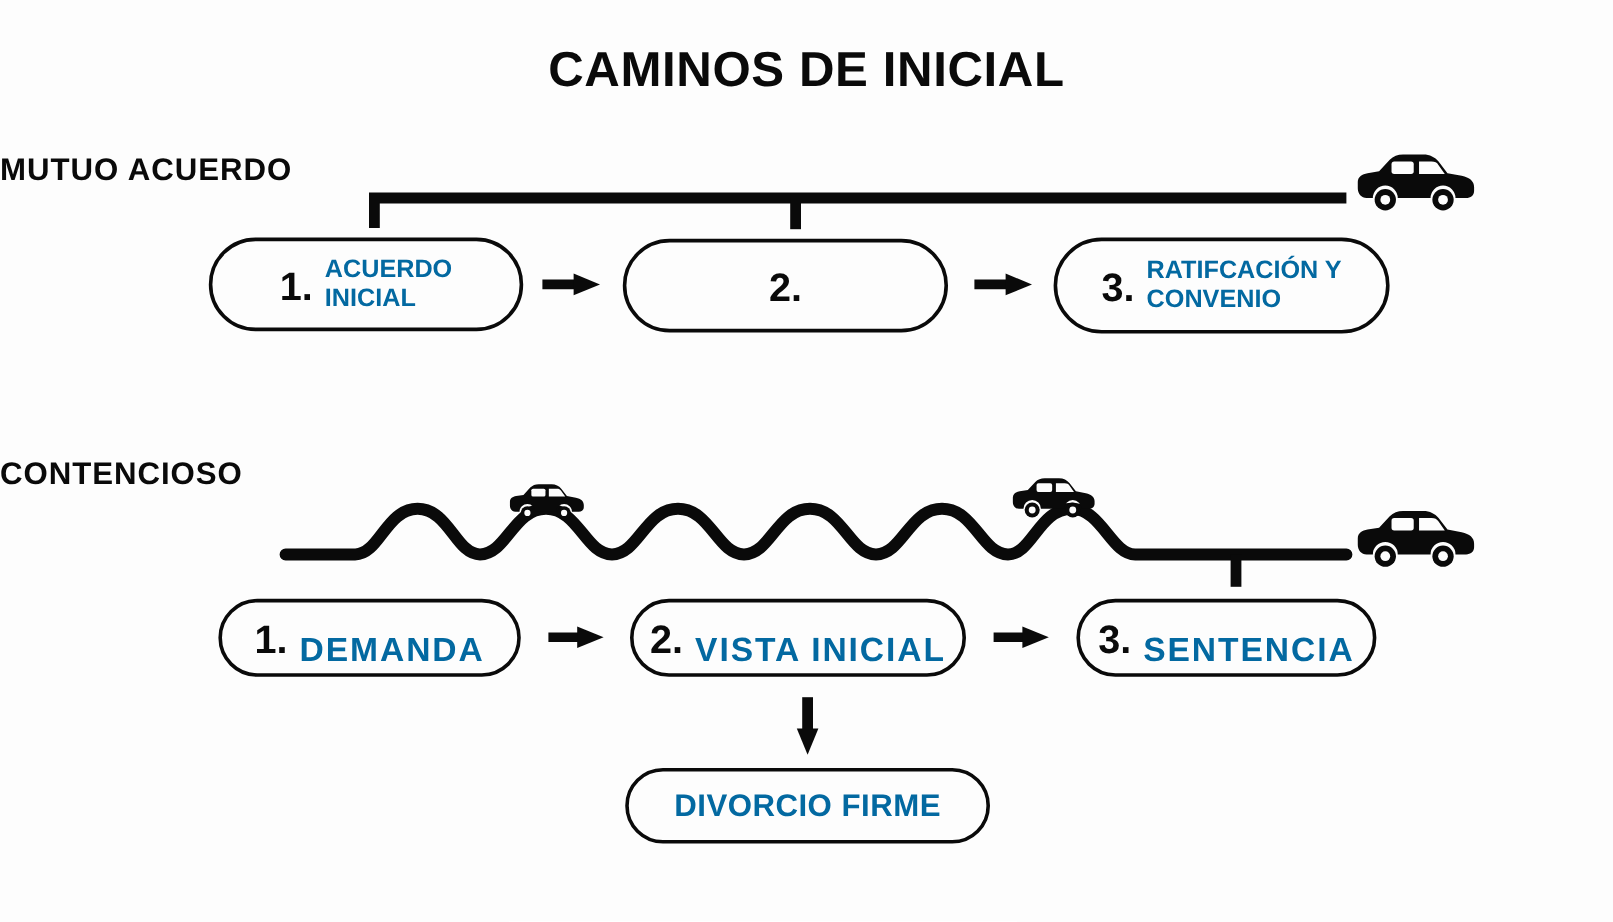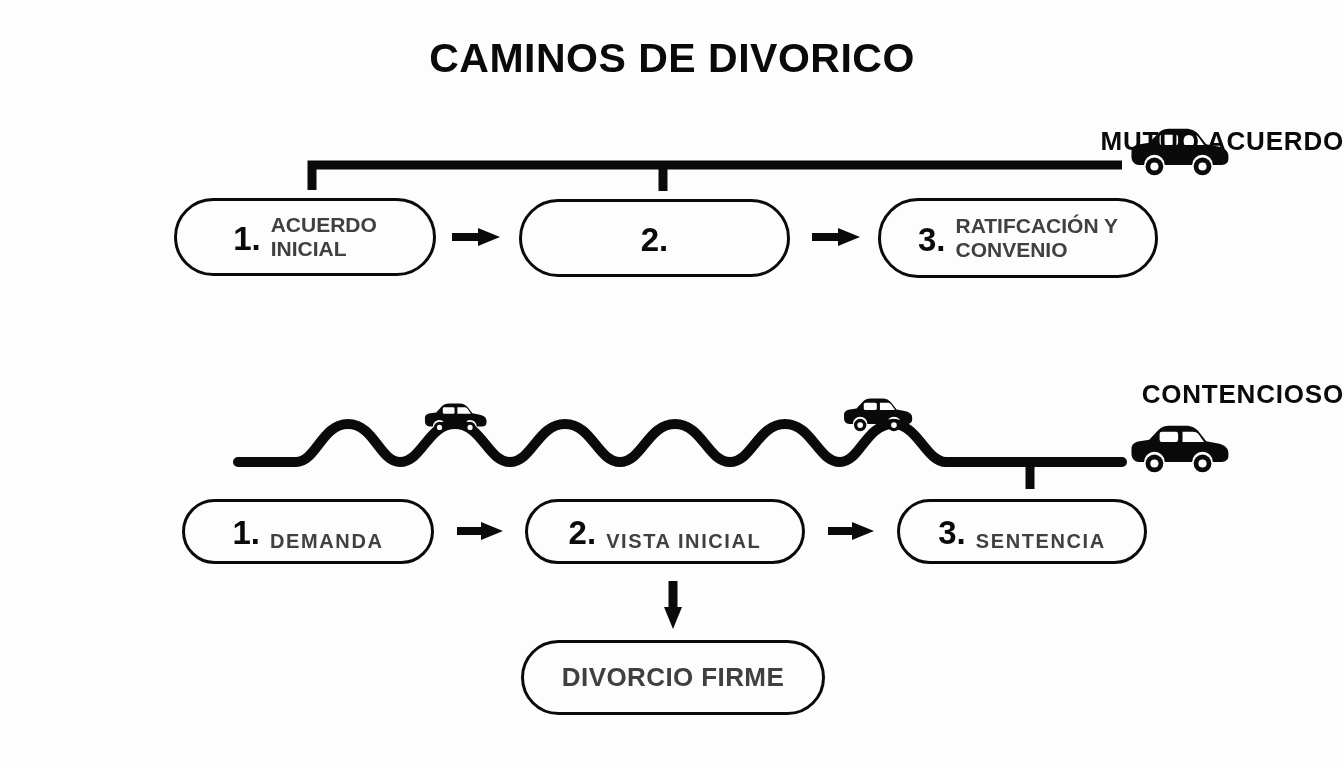--- a/index.html
+++ b/index.html
@@ -40,24 +40,24 @@
     text-align: center;
     font-size: 41px;
     font-weight: bold;
     letter-spacing: 0.5px;
     white-space: nowrap;
   }
   .section-label {
     font-size: 26px;
     font-weight: bold;
     letter-spacing: 0.8px;
-    text-align: right;
+    text-align: left;
   }
   #label-mutuo { left: 0; right: 0; top: 128px; }
-  #label-conten { left: 12px; right: 0; top: 381px; }
+  #label-conten { left: 0; right: 0; top: 381px; }
 
   
   .pill {
     position: absolute;
     box-sizing: border-box;
     border: 3.5px solid #0a0a0a;
     border-radius: 999px;
     background: #fdfdfd;
     display: flex;
     align-items: center;
@@ -74,42 +74,42 @@
     font-size: 33px;
     font-weight: bold;
     color: #0a0a0a;
     line-height: 1;
     position: relative;
     top: 1px;
   }
   .pill-text {
     font-size: 21px;
     font-weight: bold;
-    color: #404040;
+    color: #0369a1;
     line-height: 1.12;
     text-align: left;
     white-space: pre-line;
   }
   .pill-text.wide {
     letter-spacing: 1.6px;
-    font-size: 20px;
+    font-size: 28px;
     margin-top: 20px;
   }
   .pill-text.center { text-align: center; }
 
   
   #pill-r1-1 { left: 174px; top: 198px; width: 262px; height: 78px; }
   #pill-r1-2 { left: 519px; top: 199px; width: 271px; height: 78px; }
   #pill-r1-3 { left: 878px; top: 198px; width: 280px; height: 80px; }
 
   
   #pill-r2-1 { left: 182px; top: 499px; width: 252px; height: 65px; }
   #pill-r2-2 { left: 525px; top: 499px; width: 280px; height: 65px; }
   #pill-r2-3 { left: 897px; top: 499px; width: 250px; height: 65px; }
-  #pill-final { left: 521px; top: 640px; width: 304px; height: 75px; }
+  #pill-final { left: 521px; top: 640px; width: 304px; height: 63px; }
 
   #pill-final .pill-text {
     font-size: 26px;
     letter-spacing: 0.4px;
   }
 </style>
 </head>
 <body>
 
 <div id="canvas">
@@ -199,21 +199,21 @@
     <g transform="translate(828,522)">
       <line x1="0" y1="9" x2="28" y2="9" stroke="#0a0a0a" stroke-width="8"></line>
       <polygon points="24,0 46,9 24,18" fill="#0a0a0a"></polygon>
     </g>
     <g transform="translate(664,581)">
       <line x1="9" y1="0" x2="9" y2="30" stroke="#0a0a0a" stroke-width="9"></line>
       <polygon points="0,26 9,48 18,26" fill="#0a0a0a"></polygon>
     </g>
   </svg>
 
-  <div class="txt page-title">CAMINOS DE DIVORICO</div>
+  <div class="txt page-title">CAMINOS DE INICIAL</div>
 
   <div class="txt section-label" id="label-mutuo">MUTUO ACUERDO</div>
 
   <div class="pill" id="pill-r1-1">
     <div class="pill-inner">
       <span class="pill-num">1.</span>
       <span class="pill-text">ACUERDO
 INICIAL</span>
     </div>
   </div>

